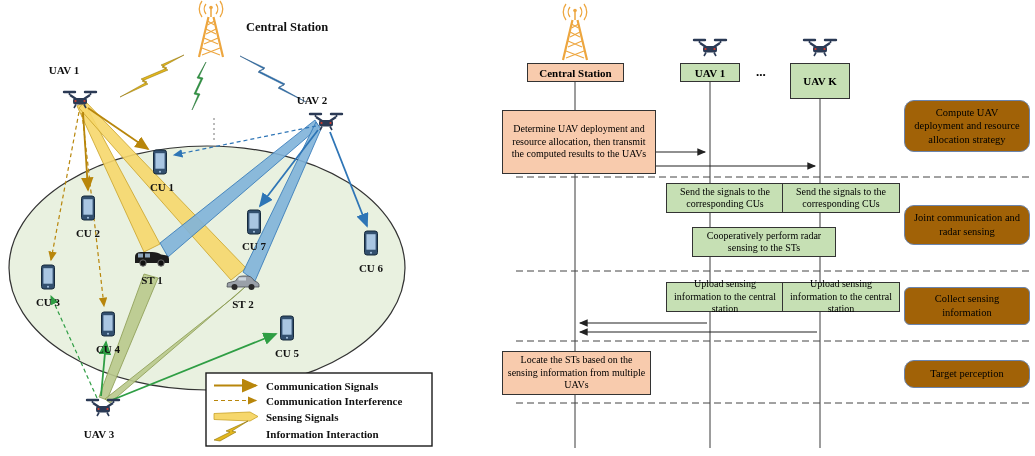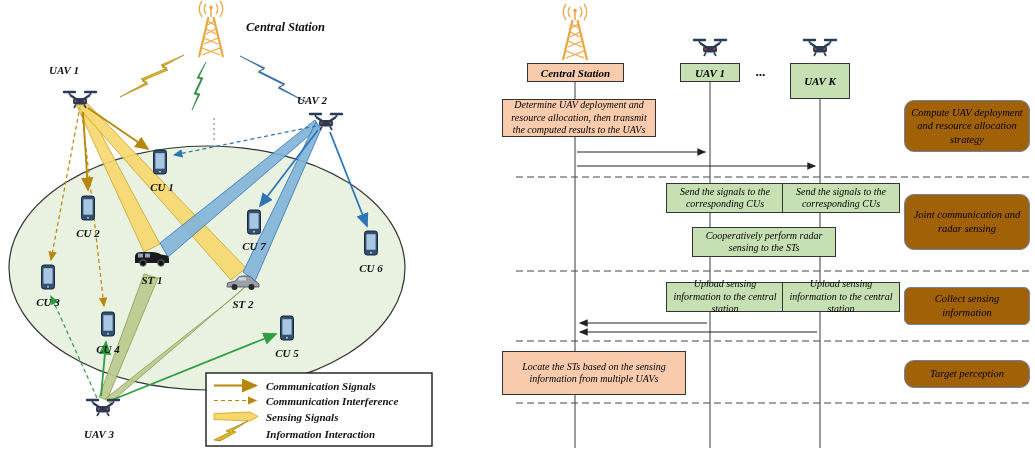--- a/index.html
+++ b/index.html
@@ -1,17 +1,17 @@
 <!DOCTYPE html>
 <html><head>
 <meta charset="utf-8">
 <style>
   html,body{margin:0;padding:0;background:#fff;}
   body{font-family:"Liberation Serif", serif;}
-  .fig{position:relative;width:1035px;height:456px;background:#ffffff;overflow:hidden;font-style:italic;}
+  .fig{position:relative;width:1035px;height:456px;background:#ffffff;overflow:hidden;}
   svg text{font-family:"Liberation Serif", serif;fill:#111;}
   .lbl{font-size:11px;font-weight:bold;}
   .title{font-size:12.5px;font-weight:bold;}
   .legend-text{font-size:11px;font-weight:bold;}
   .left-svg{position:absolute;left:0;top:0;}
   .rp{position:absolute;left:500px;top:0;width:535px;height:456px;}
   .rp-svg{position:absolute;left:0;top:0;}
   .hdr{position:absolute;border:1px solid #333;font-weight:bold;font-size:11px;
        display:flex;align-items:center;justify-content:center;box-sizing:border-box;}
   .hdr-orange{background:#f8cbad;}
@@ -179,27 +179,27 @@
       <use href="#tower" transform="translate(75,60)" style="color:#eda63f"></use>
       <use href="#drone" transform="translate(210,48)"></use>
       <use href="#drone" transform="translate(320,48)"></use>
     </svg>
 
     <div class="hdr hdr-orange" style="left:27px;top:63px;width:97px;height:19px;">Central Station</div>
     <div class="hdr hdr-green" style="left:180px;top:63px;width:60px;height:19px;">UAV 1</div>
     <div class="dots" style="left:256px;top:64px;">...</div>
     <div class="hdr hdr-green" style="left:290px;top:63px;width:60px;height:36px;">UAV K</div>
 
-    <div class="box orange" style="left:2px;top:99px;width:154px;height:38px;">Determine UAV deployment and resource allocation, then transmit the computed results to the UAVs</div>
+    <div class="box orange" style="left:2px;top:110px;width:154px;height:64px;">Determine UAV deployment and resource allocation, then transmit the computed results to the UAVs</div>
     <div class="box green" style="left:150px;top:183px;width:118px;height:30px;">Send the signals to the corresponding CUs</div>
     <div class="box green" style="left:266px;top:183px;width:118px;height:30px;">Send the signals to the corresponding CUs</div>
     <div class="box green" style="left:176px;top:227px;width:144px;height:30px;">Cooperatively perform radar sensing to the STs</div>
     <div class="box green" style="left:150px;top:282px;width:118px;height:30px;">Upload sensing information to the central station</div>
     <div class="box green" style="left:266px;top:282px;width:118px;height:30px;">Upload sensing information to the central station</div>
-    <div class="box orange" style="left:2px;top:351px;width:184px;height:44px;">Locate the STs based on the sensing information from multiple UAVs</div>
+    <div class="box orange" style="left:2px;top:351px;width:149px;height:44px;">Locate the STs based on the sensing information from multiple UAVs</div>
 
     <div class="phase" style="top:100px;height:52px;">Compute UAV deployment and resource allocation strategy</div>
-    <div class="phase" style="top:194px;height:56px;">Joint communication and radar sensing</div>
+    <div class="phase" style="top:205px;height:40px;">Joint communication and radar sensing</div>
     <div class="phase" style="top:287px;height:38px;border-radius:6px;">Collect sensing information</div>
     <div class="phase" style="top:360px;height:28px;">Target perception</div>
   </div>
 
 </div>
 
 </body></html>

